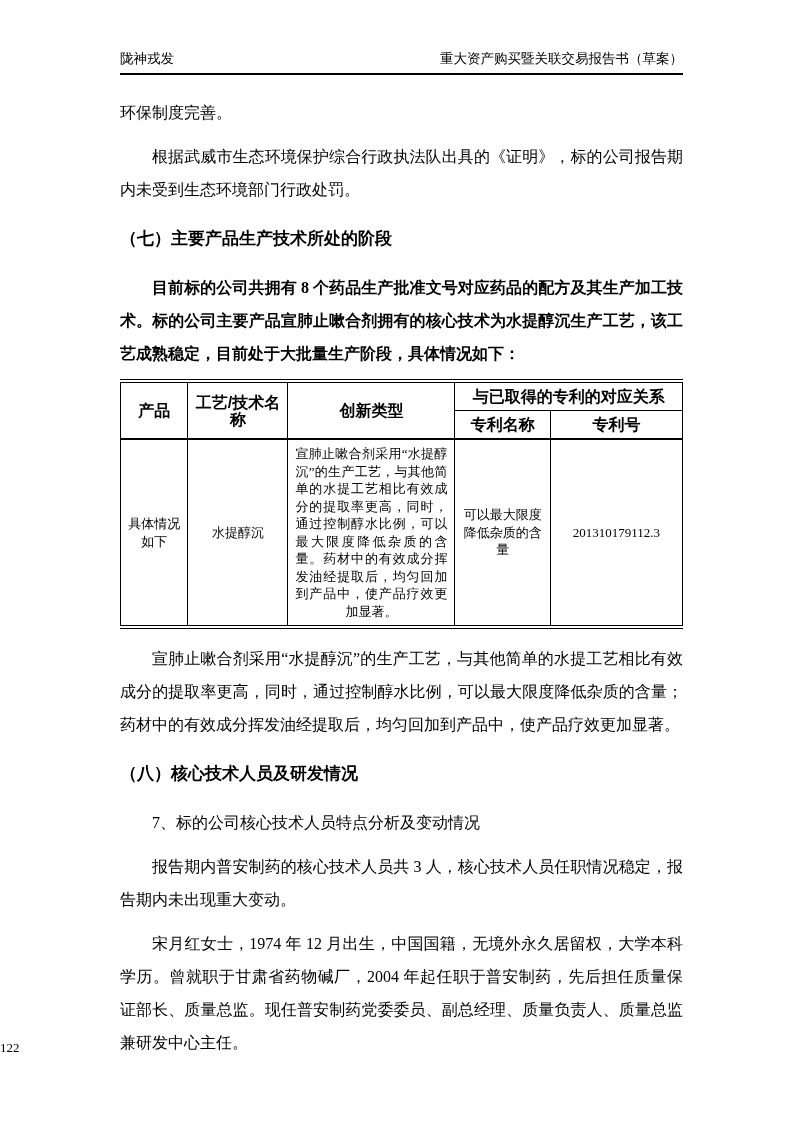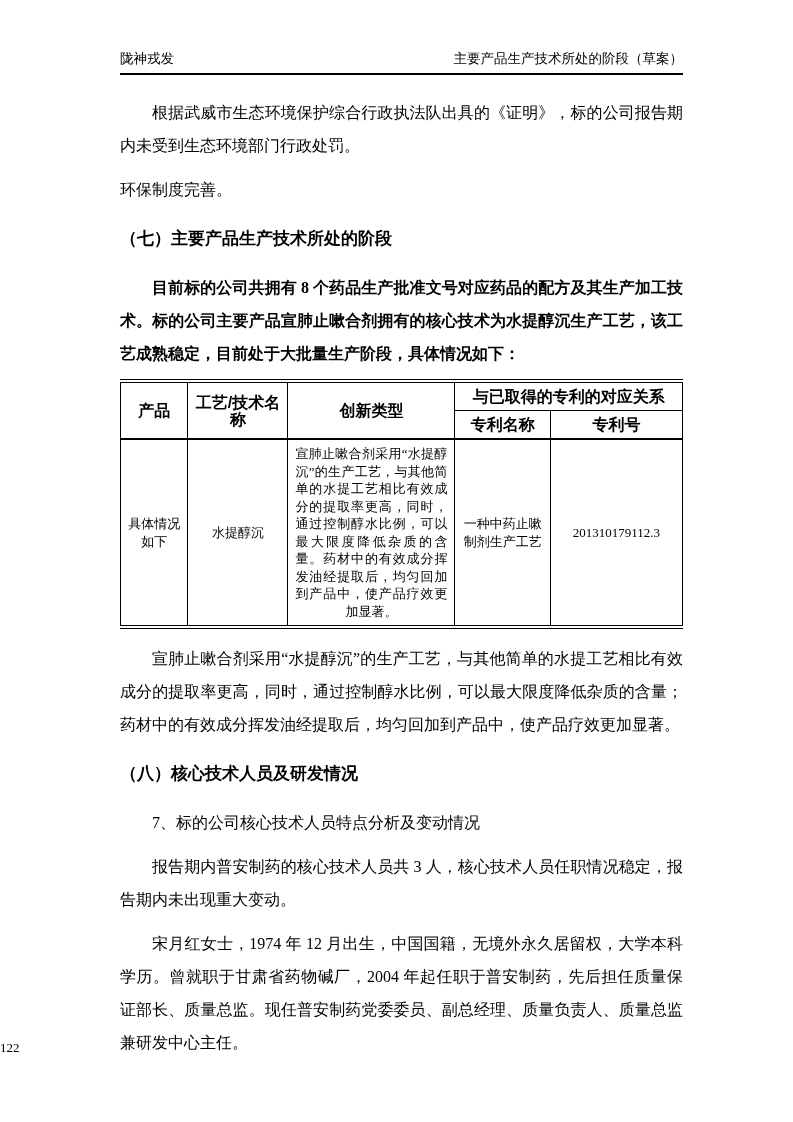--- a/index.html
+++ b/index.html
@@ -97,28 +97,28 @@
     font-size: 13px;
   }
 </style>
 </head>
 <body>
 
 <div class="page">
 
   <div class="doc-header">
     <span>陇神戎发</span>
-    <span>主要产品生产技术所处的阶段（草案）</span>
+    <span>重大资产购买暨关联交易报告书（草案）</span>
   </div>
 
   <div class="doc-body">
 
+    <p class="para">环保制度完善。</p>
+
     <p class="para indent">根据武威市生态环境保护综合行政执法队出具的《证明》，标的公司报告期内未受到生态环境部门行政处罚。</p>
-
-    <p class="para">环保制度完善。</p>
 
     <h2 class="section-heading">（七）主要产品生产技术所处的阶段</h2>
 
     <p class="para indent" style="margin-bottom:6px;font-weight:bold;">目前标的公司共拥有 8 个药品生产批准文号对应药品的配方及其生产加工技术。标的公司主要产品宣肺止嗽合剂拥有的核心技术为水提醇沉生产工艺，该工艺成熟稳定，目前处于大批量生产阶段，具体情况如下：</p>
 
     <table class="patent-table">
       <colgroup>
         <col style="width:12%">
         <col style="width:17.8%">
         <col style="width:29.7%">
@@ -135,21 +135,21 @@
         <tr>
           <th>专利名称</th>
           <th>专利号</th>
         </tr>
       </thead>
       <tbody>
         <tr>
           <td>具体情况如下</td>
           <td>水提醇沉</td>
           <td class="innovation-cell">宣肺止嗽合剂采用“水提醇沉”的生产工艺，与其他简单的水提工艺相比有效成分的提取率更高，同时，通过控制醇水比例，可以最大限度降低杂质的含量。药材中的有效成分挥发油经提取后，均匀回加到产品中，使产品疗效更加显著。</td>
-          <td>一种中药止嗽制剂生产工艺</td>
+          <td>可以最大限度降低杂质的含量</td>
           <td>201310179112.3</td>
         </tr>
       </tbody>
     </table>
 
     <p class="para indent">宣肺止嗽合剂采用“水提醇沉”的生产工艺，与其他简单的水提工艺相比有效成分的提取率更高，同时，通过控制醇水比例，可以最大限度降低杂质的含量；药材中的有效成分挥发油经提取后，均匀回加到产品中，使产品疗效更加显著。</p>
 
     <h2 class="section-heading">（八）核心技术人员及研发情况</h2>
 
     <p class="sub-heading">7、标的公司核心技术人员特点分析及变动情况</p>

